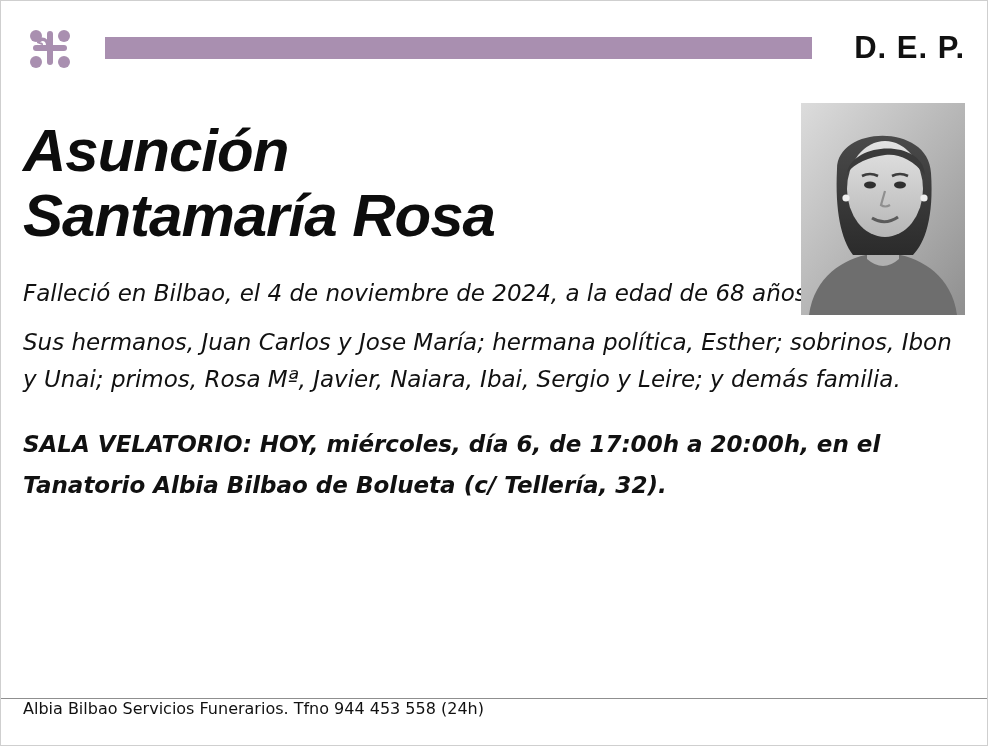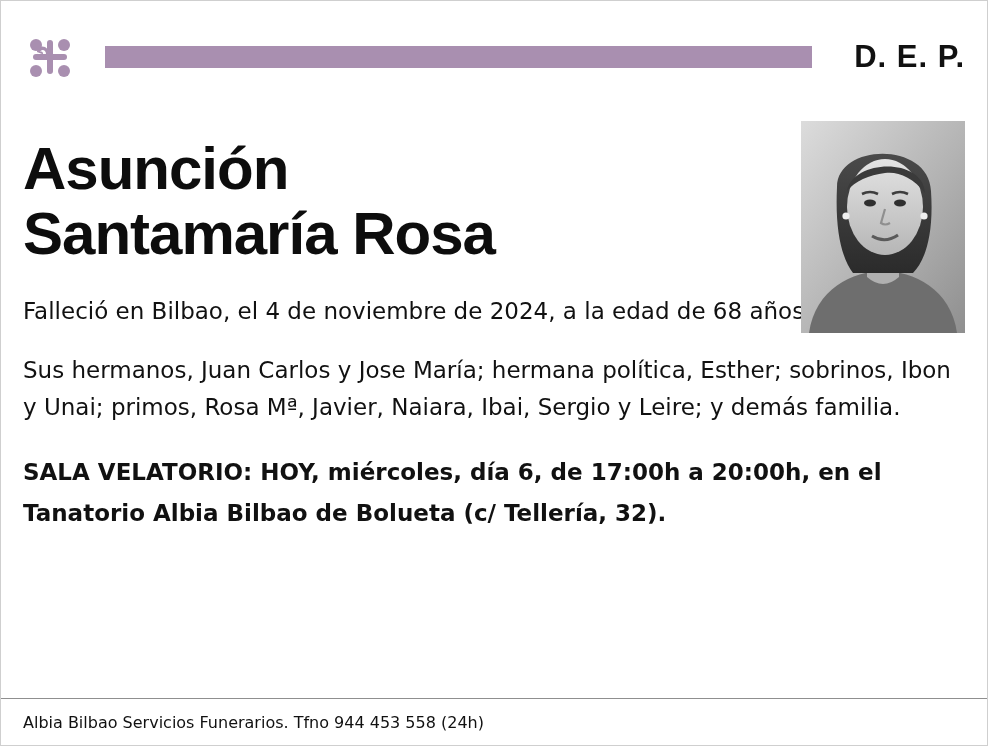--- a/index.html
+++ b/index.html
@@ -20,21 +20,21 @@
     height: 746px;
     box-sizing: border-box;
     background: #ffffff;
     border: 1px solid #cfcfcf;
   }
 
   
   .header {
     position: relative;
     height: 88px;
-    padding: 12px 22px;
+    padding: 3px 22px;
     display: flex;
     align-items: center;
     gap: 28px;
     justify-content: center;
   }
   .lauburu {
     width: 54px;
     height: 54px;
     flex: 0 0 54px;
     position: relative;
@@ -53,20 +53,21 @@
     letter-spacing: 1px;
     color: #111111;
     padding-left: 14px;
     white-space: nowrap;
   }
 
   
   .body {
     position: relative;
     padding: 0 22px;
+    font-style: italic;
   }
 
   .photo {
     position: absolute;
     top: 8px;
     right: 22px;
     width: 164px;
     height: 212px;
     overflow: hidden;
     background: #b9b9b9;
@@ -89,37 +90,37 @@
   }
 
   .para {
     font-family: "DejaVu Sans", sans-serif;
     font-size: 23px;
     line-height: 1.62;
     color: #111111;
     margin-top: 26px;
     max-width: 944px;
   }
-  .para.tight { margin-top: 22px; }
+  .para.tight { margin-top: 12px; }
   .para.bold {
     font-weight: bold;
     line-height: 1.75;
     max-width: 930px;
   }
 
   
   .footer {
     position: absolute;
     left: 0;
     right: 0;
     bottom: 0;
     height: 46px;
     border-top: 1px solid #8f8f8f;
     display: flex;
-    align-items: center;
+    align-items: flex-start;
     padding: 0 22px;
   }
   .footer-text {
     font-family: "DejaVu Sans", sans-serif;
     font-size: 16px;
     color: #111111;
   }
 </style>
 </head>
 <body>

